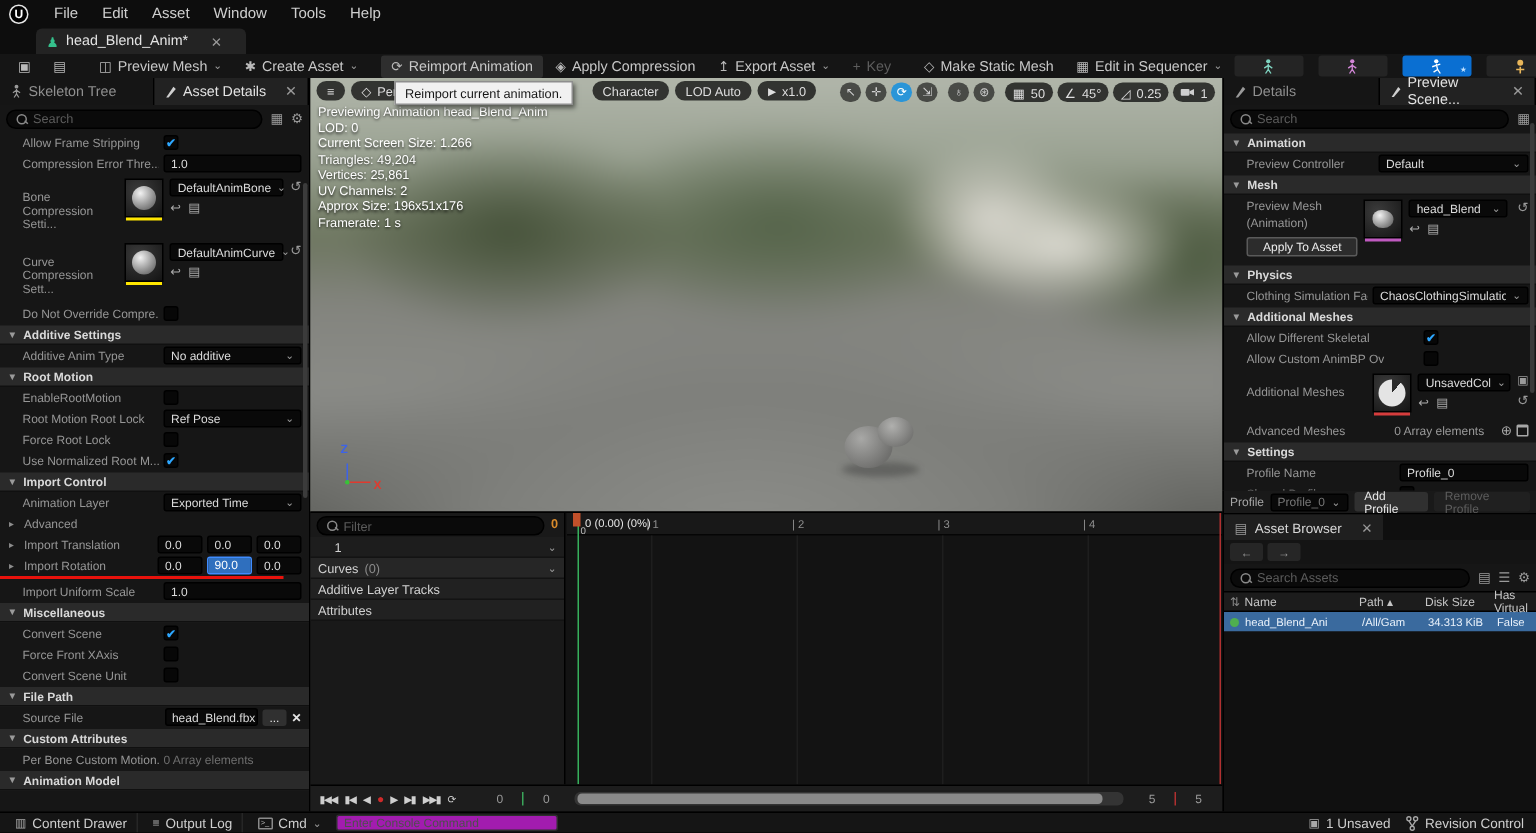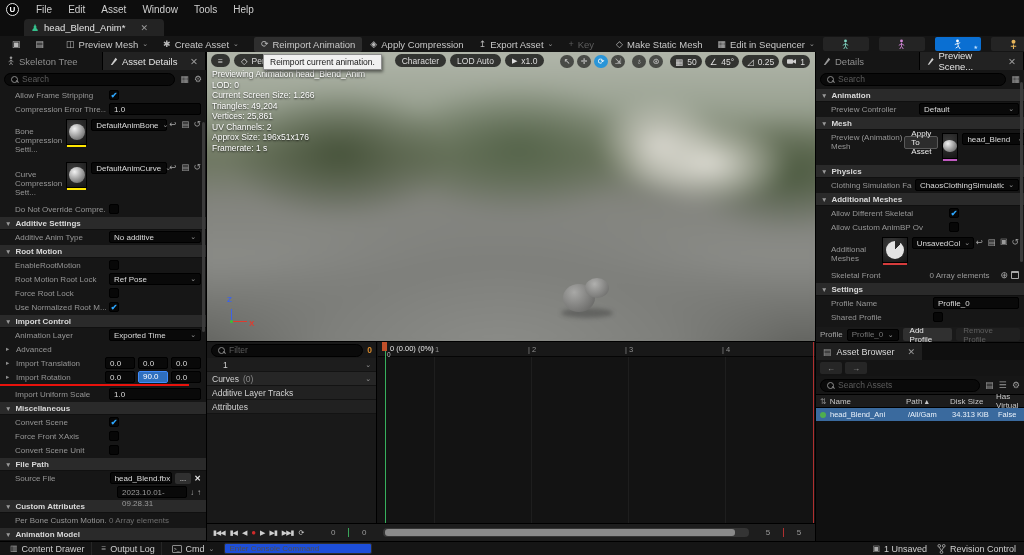--- a/index.html
+++ b/index.html
@@ -44,21 +44,21 @@
 .prow{display:flex;align-items:center;padding:0 5px 0 15px;color:#969696;font-size:8px;height:14px;gap:3px}
 .prow .lbl{flex:1;white-space:nowrap;overflow:hidden}
 .field{background:#090909;border:1px solid #000;border-radius:2px;color:#dcdcdc;padding:0 4px;height:12px;line-height:11px;font-size:8px}
 .combo{display:flex;align-items:center;justify-content:space-between;background:#090909;border:1px solid #000;border-radius:2px;color:#dcdcdc;padding:0 4px;height:12px;font-size:8px;gap:4px}
 .cav{color:#9a9a9a;font-size:7px}
 .chk{width:10px;height:10px;background:#070707;border:1px solid #000;border-radius:2px;display:flex;align-items:center;justify-content:center;color:#2da7ff;font-size:8px;font-weight:bold}
 .thumbrow{display:flex;align-items:flex-start;padding:3px 5px 5px 15px;color:#969696;font-size:8px;gap:4px}
 .thumb{width:26px;height:26px;background:radial-gradient(circle at 35% 30%,#3c3c3c,#141414);border:1px solid #000;display:flex;align-items:center;justify-content:center;position:relative}
 .thumb .ul{position:absolute;left:0;right:0;bottom:-3px;height:2px}
 .sph{width:16px;height:16px;border-radius:50%;background:radial-gradient(circle at 35% 30%,#f2f2f2,#969696 55%,#4e4e4e)}
-.tcol{display:flex;flex-direction:row;gap:2px}
+.tcol{display:flex;flex-direction:column;gap:2px}
 .icr{display:flex;gap:5px;color:#a8a8a8;font-size:8.5px}
 .rst{color:#9a9a9a;font-size:9px;margin-left:auto}
 .sbar{position:absolute;top:70px;right:1px;width:3px;height:210px;background:#3b3b3b;border-radius:2px}
 .caret3{color:#8d8d8d;font-size:6.5px;width:7px}
 
 .viewport{position:absolute;left:207px;top:52px;width:608px;height:289px;overflow:hidden;background:#6f7069}
 .vbg{position:absolute;inset:-18px;filter:blur(9px);
  background:
  radial-gradient(120px 60px at 520px 130px,#e4e2da 0%,rgba(228,226,218,0) 70%),
  radial-gradient(90px 70px at 470px 110px,#d8d6ce 0%,rgba(216,214,206,0) 70%),
@@ -80,21 +80,21 @@
 .blobsh{position:absolute;left:2px;top:34px;width:52px;height:10px;border-radius:50%;background:rgba(40,40,40,.35);filter:blur(2px)}
 .axis{position:absolute;left:10px;bottom:10px;width:44px;height:36px;font-size:8px;font-weight:bold}
 .axz{position:absolute;left:14px;bottom:9px;width:1px;height:13px;background:#3d63e8}
 .axzl{position:absolute;left:10px;top:0;color:#3d63e8}
 .axx{position:absolute;left:15px;bottom:9px;width:15px;height:1px;background:#e03a2e}
 .axxl{position:absolute;left:32px;bottom:3px;color:#e03a2e}
 .axo{position:absolute;left:13px;bottom:8px;width:3px;height:3px;border-radius:50%;background:#38c238}
 
 .timeline{position:absolute;left:207px;top:341px;width:608px;height:200px;background:#131313;border-top:1px solid #000}
 .tl-left{position:absolute;left:0;top:0;width:170px;bottom:18px;background:#191919;border-right:1px solid #000}
-.filtrow{display:flex;align-items:center;height:16px;padding:2px 4px;gap:4px}
+.filtrow{display:flex;height:16px;padding:2px 4px;gap:4px}
 .fcount{color:#d98a2b;font-weight:bold;font-size:8.5px}
 .trow{display:flex;align-items:center;height:14px;background:#262626;border-bottom:1px solid #131313;padding:0 5px;gap:4px;color:#d2d2d2;font-size:8.5px}
 .trow .sp{flex:1}
 .trow.sub{background:#1d1d1d;padding-left:16px}
 .trow.plain{background:#212121}
 .dimc{color:#8a8a8a}
 .tl-right{position:absolute;left:171px;right:0;top:0;bottom:18px;overflow:hidden}
 .ruler{position:absolute;left:0;right:0;top:0;height:15px;background:#181818;border-bottom:1px solid #050505;color:#8f8f8f;font-size:7.5px}
 .tick{position:absolute;top:3px}
 .grid{position:absolute;top:15px;bottom:0;width:1px;background:#1e1e1e}
@@ -130,21 +130,21 @@
 .bhead{display:flex;align-items:center;height:14px;border-top:1px solid #000;border-bottom:1px solid #000;background:#1c1c1c;color:#c6c6c6;font-size:8px;padding:0 4px;gap:2px}
 .bn{width:84px;display:flex;gap:3px;align-items:center}.bp{width:42px}.bs{width:44px}.bv{flex:1}
 .brow{display:flex;align-items:center;height:13px;background:#3a6a9e;color:#eaf2fb;font-size:7.5px;padding:0 4px;gap:2px}
 .brow .dot{width:6px;height:6px;border-radius:50%;background:#4fae4f;margin-right:2px}
 .blist{height:133px;background:#101010}
 .bfoot{display:flex;align-items:center;height:15px;background:#1e1e1e;border-top:1px solid #000;color:#bdbdbd;font-size:8px;padding:0 6px}
 
 .statusbar{position:absolute;left:0;right:0;bottom:0;height:14px;background:#151515;border-top:1px solid #000;display:flex;align-items:center;padding:0 4px;gap:4px}
 .stbtn{display:flex;align-items:center;gap:4px;color:#cecece;font-size:9px;padding:0 6px;height:14px;border-right:1px solid #262626}
 .stic{color:#a8a8a8;font-size:8px}
-.cmdinput{width:148px;height:11px;background:#1d4ed8;border:1px solid #2e2e2e;border-radius:2px;display:flex;align-items:center;padding:0 4px}
+.cmdinput{width:148px;height:11px;background:#a21caf;border:1px solid #2e2e2e;border-radius:2px;display:flex;align-items:center;padding:0 4px}
 .cmdinput input{background:transparent;border:0;outline:0;width:100%;color:#bbb;font-size:8px;font-family:inherit}
 .cmdinput input::placeholder{color:#4e4e4e}
 .stright{margin-left:auto;display:flex;align-items:center;gap:10px;padding-right:4px}
 .lpanel-redline{height:2px;background:#e8120c;width:189px;margin-bottom:1px}
 .consoleic{border:1px solid #8a8a8a;font-size:5px;padding:0 1px;color:#bdbdbd;border-radius:1px}
 </style>
 </head>
 <body>
 
 <div class="app">
@@ -428,26 +428,20 @@
 
     <div class="sec">
         <span class="car">▼</span>
         <span>File Path</span>
       </div>
     <div class="prow">
         <span class="lbl">Source File</span>
         <span class="field" style="width:62px">head_Blend.fbx</span>
         <span class="btn" style="height:11px;padding:0 5px">...</span>
         <span style="color:#e6e6e6;font-weight:bold">✕</span>
-      </div>
-    <div class="prow">
-        <span class="lbl"></span>
-        <span class="field" style="width:70px;color:#9a9a9a">2023.10.01-09.28.31</span>
-        <span style="color:#a8a8a8">↓</span>
-        <span style="color:#a8a8a8">↑</span>
       </div>
 
     <div class="sec">
         <span class="car">▼</span>
         <span>Custom Attributes</span>
       </div>
     <div class="prow">
         <span class="lbl">Per Bone Custom Motion...</span>
         <span style="width:92px;color:#6e6e6e">0 Array elements</span>
       </div>
@@ -698,21 +692,21 @@
             <span>↩</span>
             <span>▤</span>
           </div>
       </div>
       <div class="tcol" style="gap:4px">
           <span style="color:#9a9a9a">▣</span>
           <span class="rst">↺</span>
         </div>
     </div>
     <div class="prow">
-        <span class="lbl">Skeletal Front</span>
+        <span class="lbl">Advanced Meshes</span>
         <span style="color:#9a9a9a">0 Array elements</span>
         <span class="plus" style="margin-left:8px">⊕</span>
         <span class="trash"></span>
       </div>
     <div class="sec">
         <span class="car">▼</span>
         <span>Settings</span>
       </div>
     <div class="prow">
         <span class="lbl">Profile Name</span>

